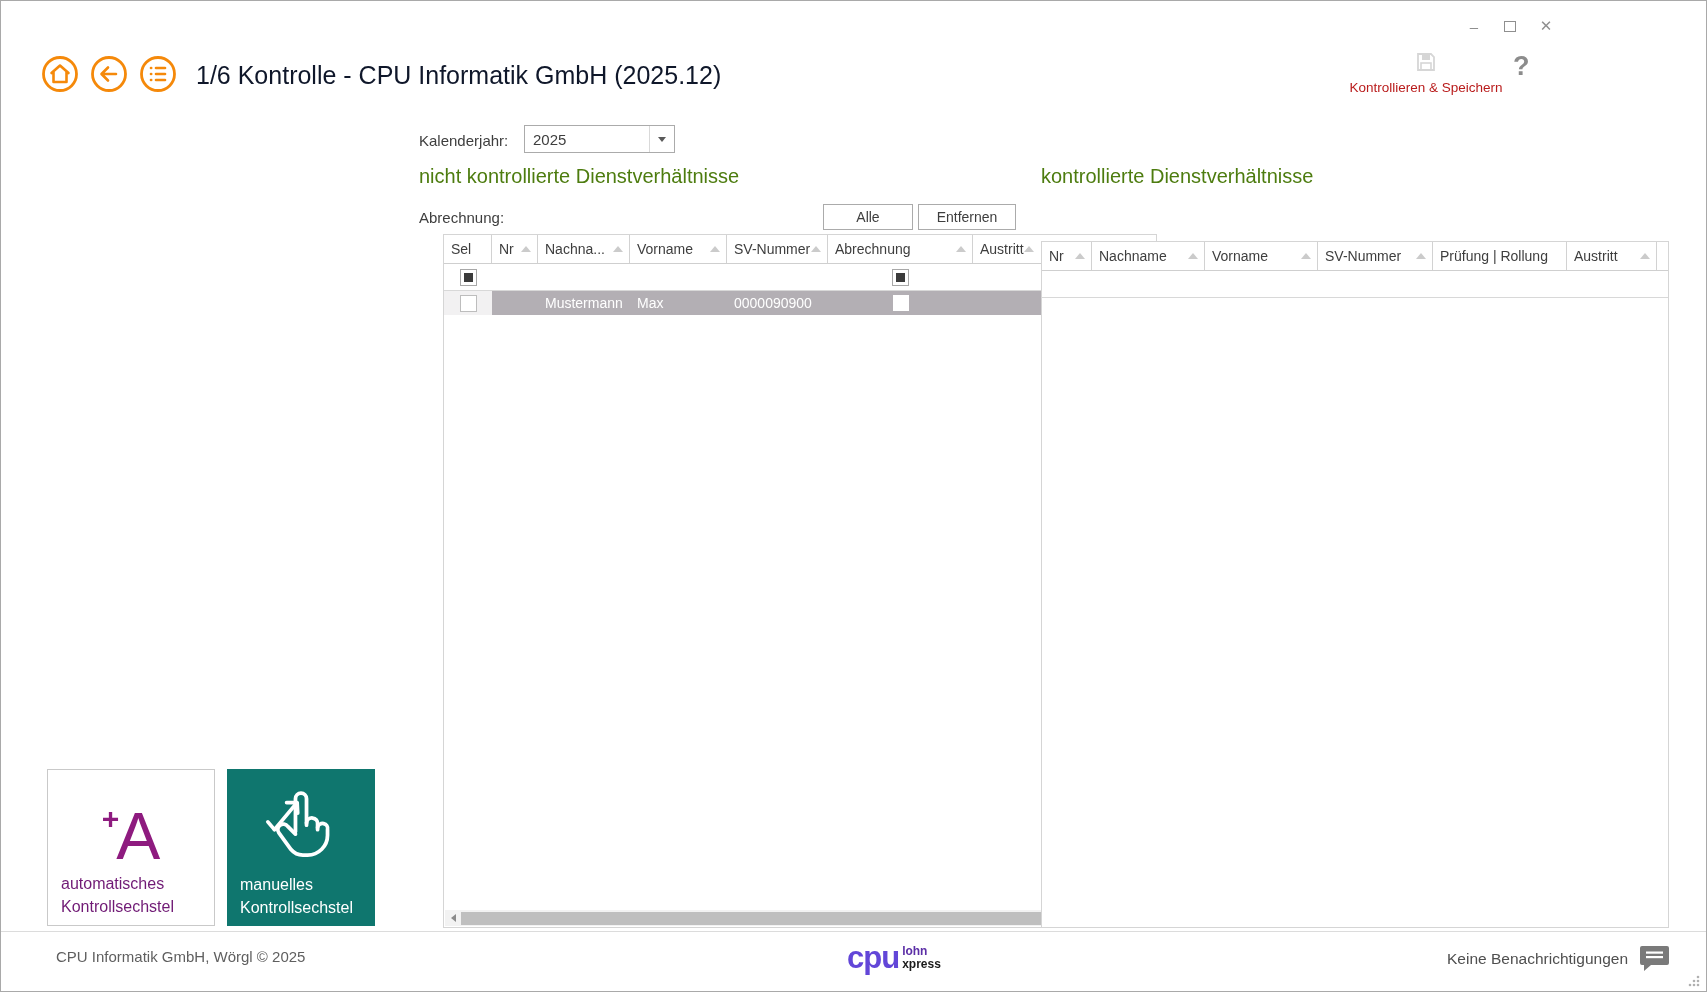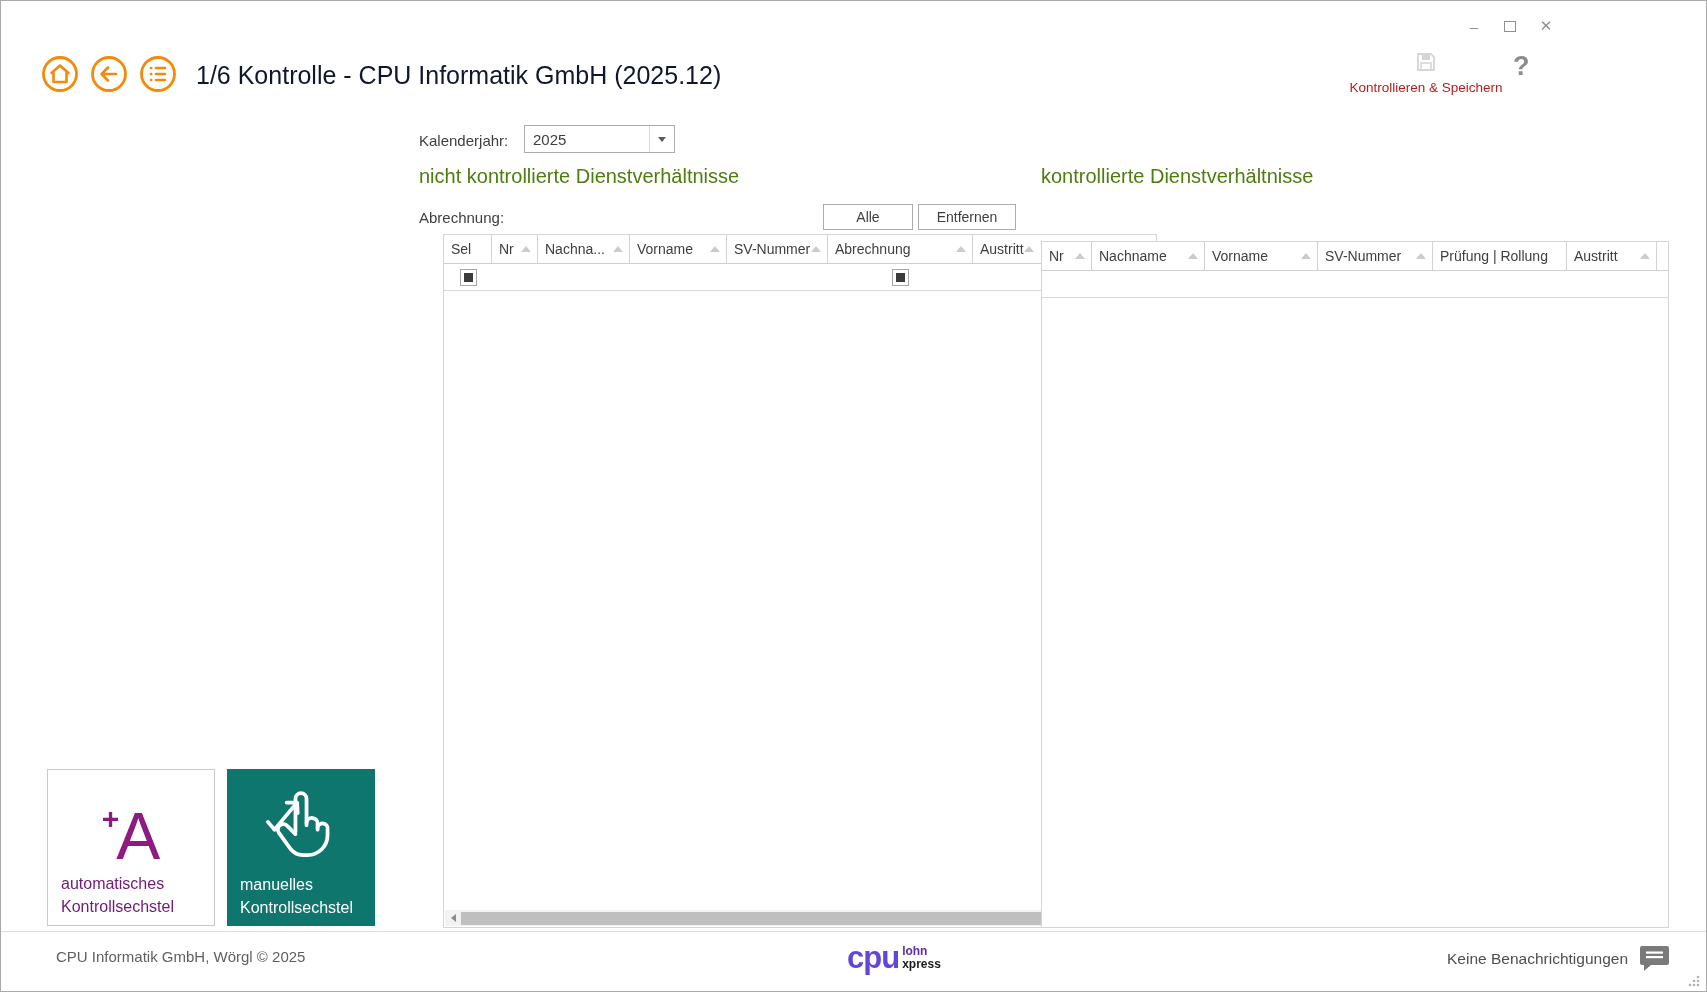--- a/index.html
+++ b/index.html
@@ -184,20 +184,33 @@
         <div class="fcell lt2"></div>
         <div class="fcell lt3"></div>
         <div class="fcell lt4"></div>
       <div class="fcell lt5">
           <span class="cb">
             <span class="inner"></span>
           </span>
         </div>
       <div class="fcell lt6"></div>
     </div>
+    <div class="drow">
+      <div class="dcell selcell lt0">
+          <span class="cb" style="border-color:#bdbdbd;"></span>
+        </div>
+      <div class="dcell lt1"></div>
+      <div class="dcell lt2">Mustermann</div>
+      <div class="dcell lt3">Max</div>
+      <div class="dcell lt4">0000090900</div>
+      <div class="dcell lt5" style="justify-content:center;padding-left:0;">
+          <span class="cb-white"></span>
+        </div>
+      <div class="dcell lt6"></div>
+    </div>
     <div class="hscroll">
       <div class="sb-arrow">
           <span class="tri-l"></span>
         </div>
       <div class="sb-thumb"></div>
       <div class="sb-arrow">
           <span class="tri-r"></span>
         </div>
     </div>
   </div>

